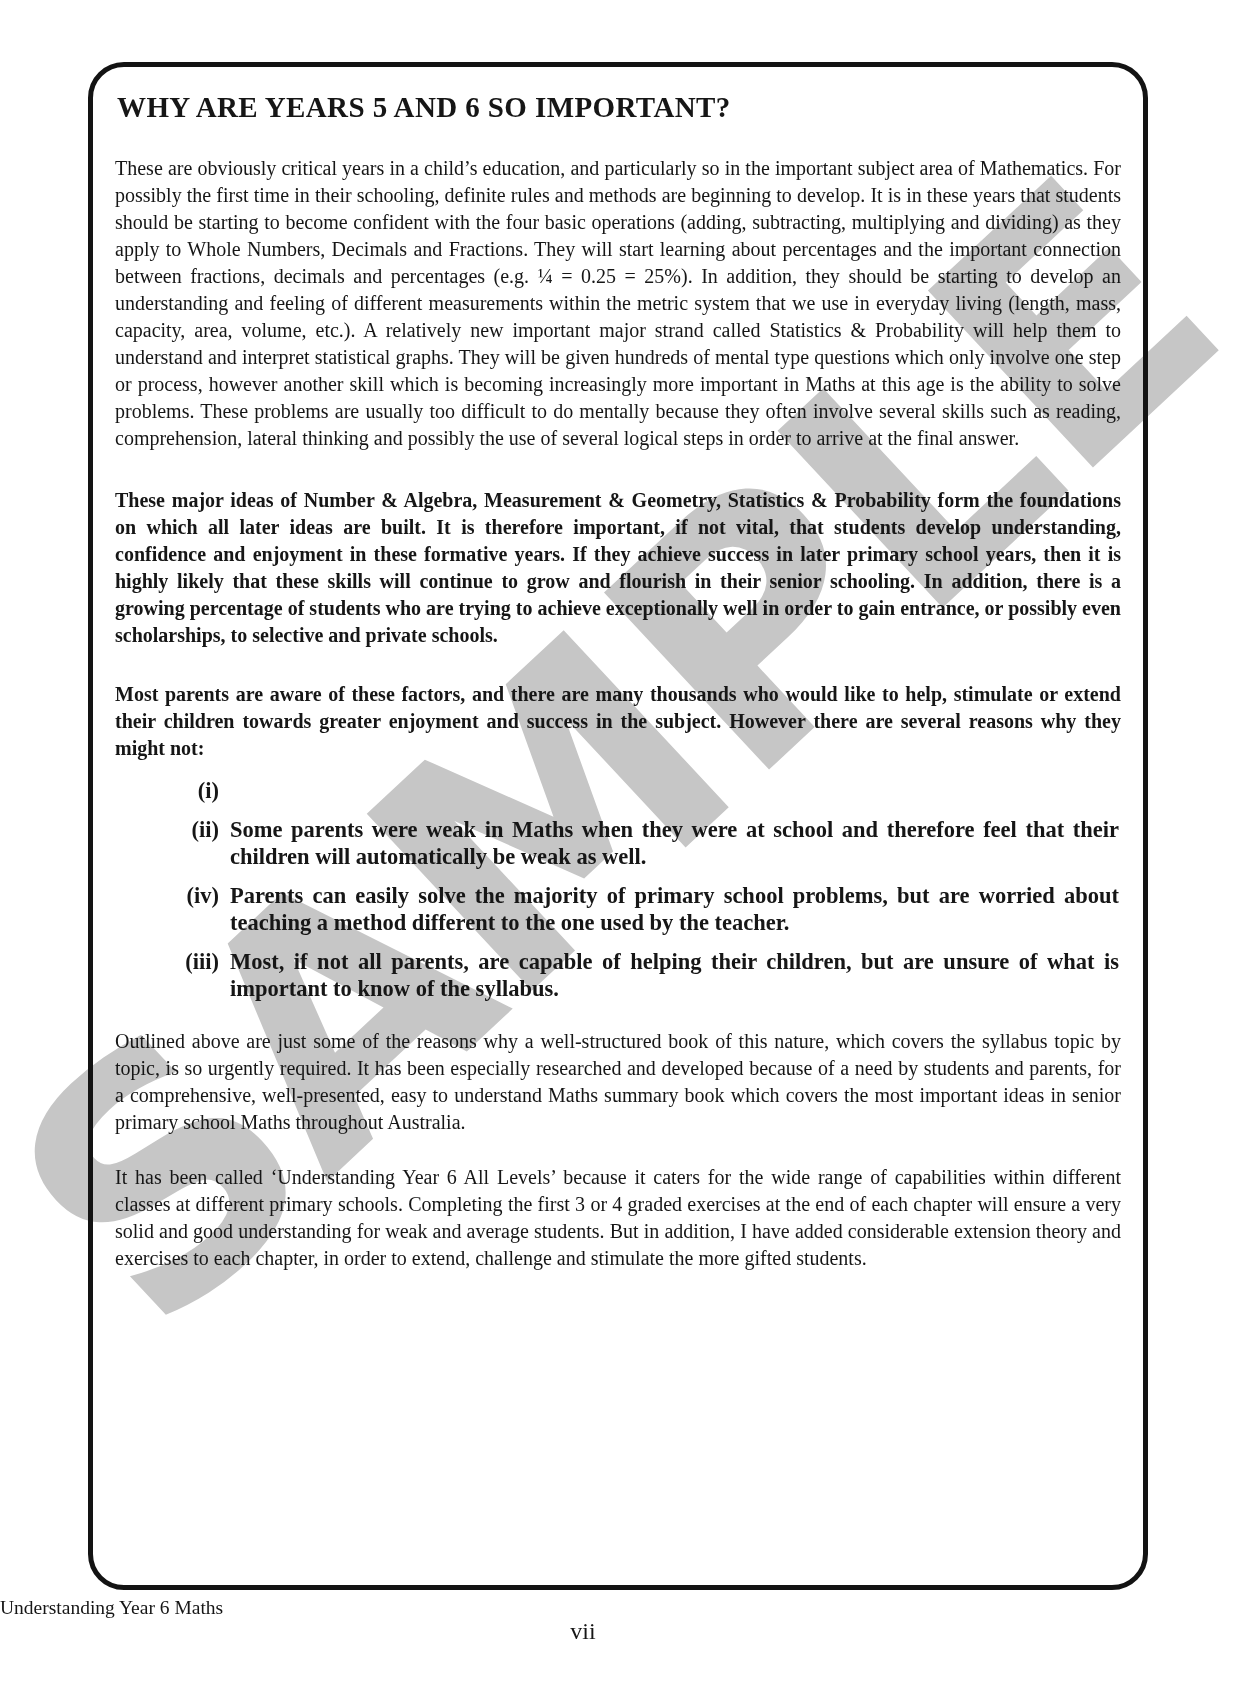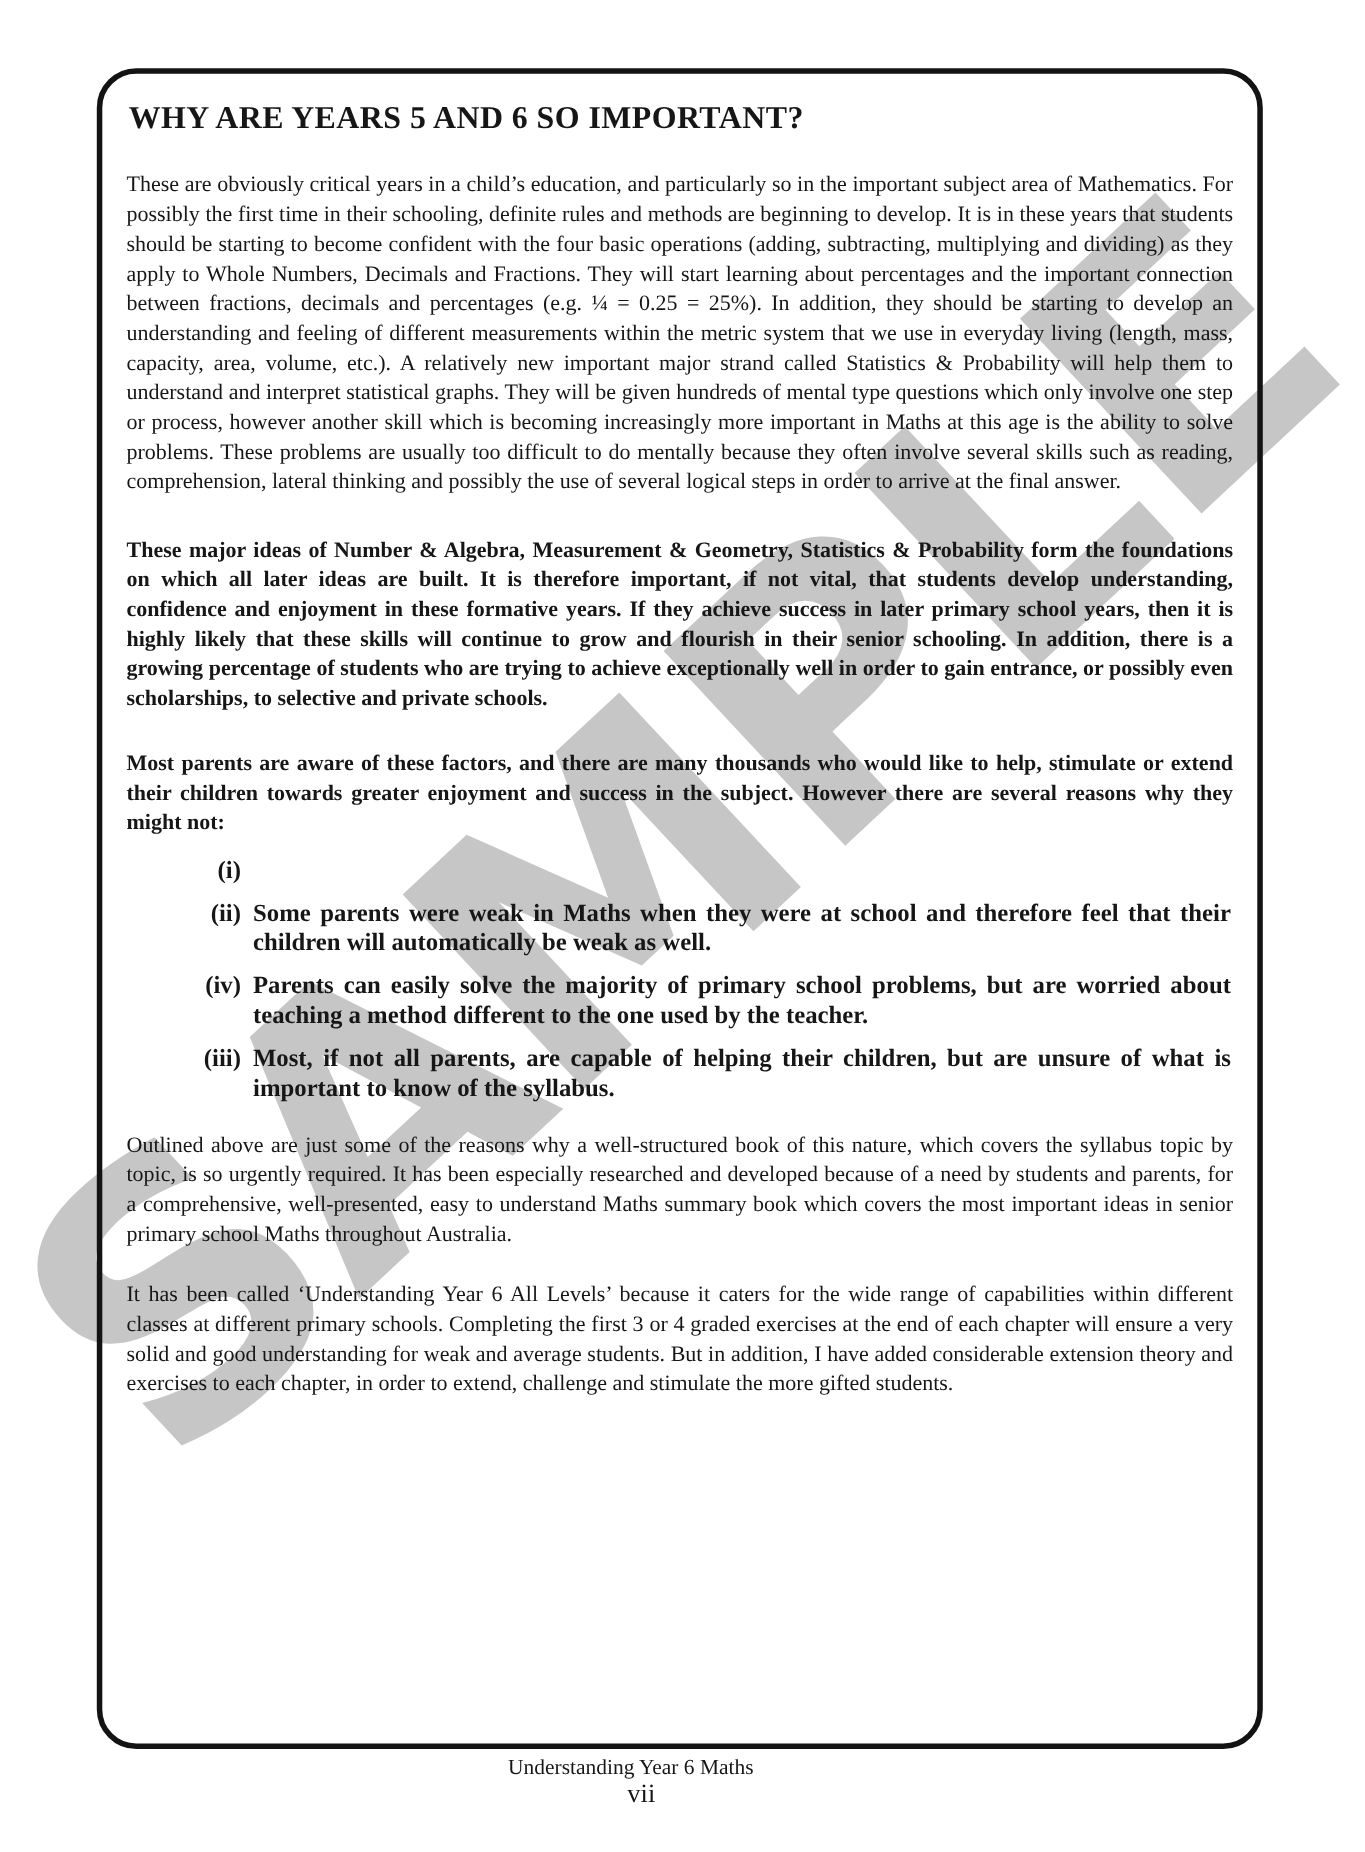--- a/index.html
+++ b/index.html
@@ -74,21 +74,21 @@
     line-height: 27px;
   }
   .list-marker { flex: 0 0 62px; text-align: right; }
   .list-text { margin-left: 11px; text-align: justify; }
   
   .footer-right {
     position: absolute;
     left: 0;
     right: 94px;
     top: 1596px;
-    text-align: center;
+    text-align: left;
     font-size: 19.5px;
     line-height: 24px;
     z-index: 1;
   }
   .page-num {
     position: absolute;
     left: 523px;
     top: 1618px;
     width: 120px;
     text-align: center;

